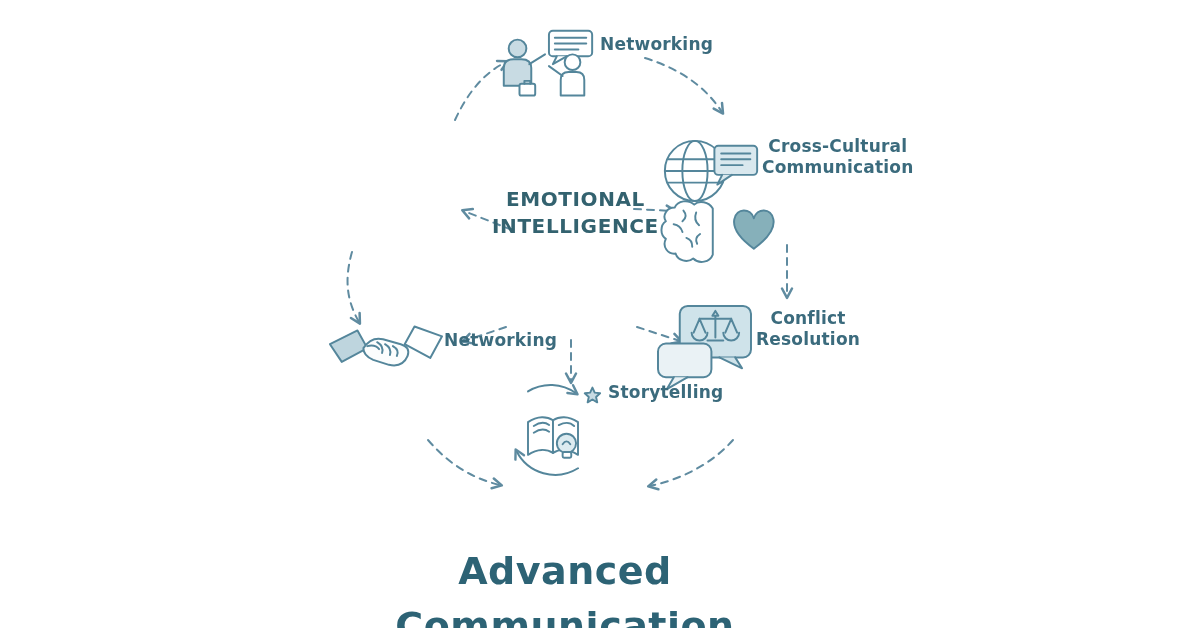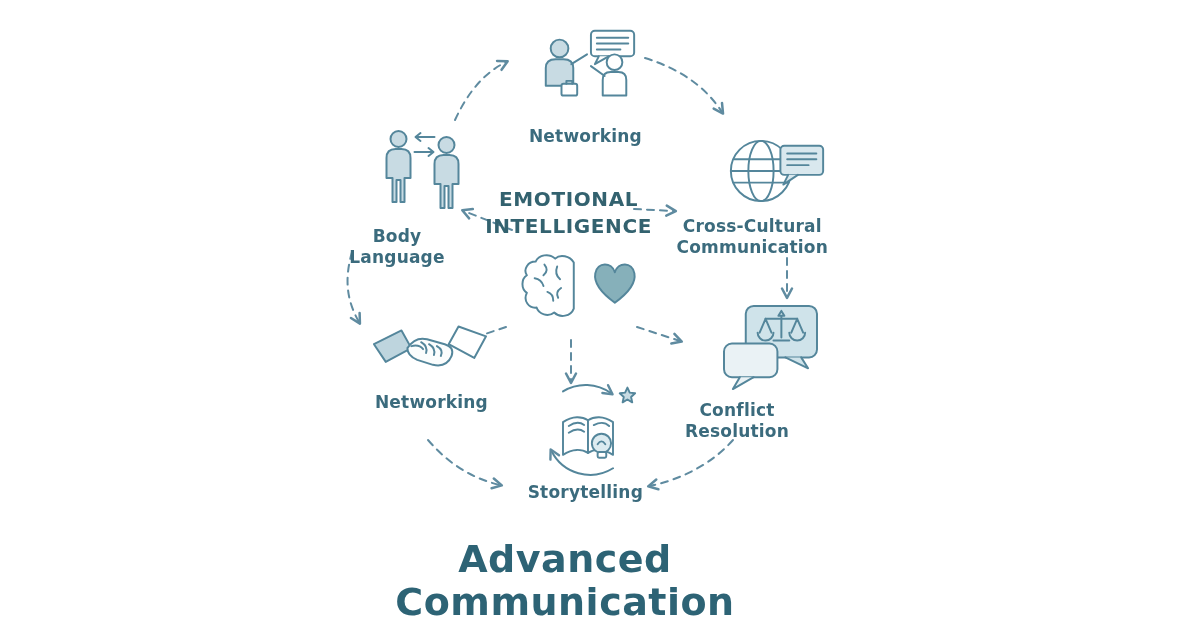--- a/index.html
+++ b/index.html
@@ -5,40 +5,40 @@
   * { margin:0; padding:0; box-sizing:border-box; }
   html,body { width:1200px; height:628px; }
   body {
     background:#ffffff;
     font-family:"DejaVu Sans", sans-serif;
     overflow:hidden;
   }
   .canvas { position:relative; width:1200px; height:628px; background:#ffffff; }
   .arrows { position:absolute; left:0; top:0; }
   .node {
-    position:absolute; display:flex; flex-direction:column;
-    align-items:flex-end; text-align:center;
+    position:absolute; display:flex; flex-direction:row;
+    align-items:flex-start; text-align:center;
   }
   .node .label {
     font-weight:700; font-size:17px; color:#3b6b7d;
     letter-spacing:.2px; line-height:1.25; margin-top:6px;
   }
   .node .label span { display:block; }
   .center-label {
     font-weight:700; font-size:20px; color:#33626f;
     letter-spacing:.6px; line-height:1.35;
   }
   .center-label span { display:block; }
   .center-icon { margin-top:12px; }
   .title {
     position:absolute; left:355px; top:538px; width:420px;
     text-align:center; font-weight:700; font-size:38px;
     color:#2d6375; line-height:1.12; letter-spacing:.5px;
   }
-  .title span { display:block; }
+  .title span { display:block;margin-top:12px; }
   svg { display:block; }
 </style>
 </head>
 <body>
 
 <div class="canvas">
 
   <svg class="arrows" width="1200" height="628" viewBox="0 0 1200 628">
     <defs>
       <marker id="ah" viewBox="0 0 12 12" refX="8.5" refY="6" markerWidth="7.5" markerHeight="7.5" orient="auto">
@@ -167,36 +167,19 @@
           <polygon points="116,12 88,2 78,20 104,34" fill="#ffffff"></polygon>
           <path d="M36,24 Q44,12 56,15 L74,20 Q84,23 81,32 Q76,44 62,41 L46,36 Q36,32 36,24 Z" fill="#fbfdfd"></path>
           <path d="M50,18 q7,4 5,11 M58,20 q7,4 5,11 M66,22 q7,4 4,10" fill="none"></path>
           <path d="M40,22 q8,-2 12,3" fill="none"></path>
         </g>
       </svg>
     </div>
     <div class="label">Networking</div>
   </div>
 
-  <div class="node" style="left:322px; top:128px; width:150px;">
-    <div>
-      <svg width="96" height="92" viewBox="0 0 95 92">
-        <g stroke="#54869b" stroke-width="2" stroke-linecap="round" stroke-linejoin="round">
-          <circle cx="22" cy="11" r="8" fill="#c8dbe3"></circle>
-          <path d="M10,50 L10,30 Q10,21 19,21 L25,21 Q34,21 34,30 L34,50 L28,50 L28,74 L24,74 L24,52 L20,52 L20,74 L16,74 L16,50 Z" fill="#c8dbe3"></path>
-          <g transform="translate(48,6)">
-            <circle cx="22" cy="11" r="8" fill="#c8dbe3"></circle>
-            <path d="M10,50 L10,30 Q10,21 19,21 L25,21 Q34,21 34,30 L34,50 L28,50 L28,74 L24,74 L24,52 L20,52 L20,74 L16,74 L16,50 Z" fill="#c8dbe3"></path>
-          </g>
-          <path d="M58,9 H40 M44,5 L39,9 L44,13" fill="none"></path>
-          <path d="M38,24 H56 M52,20 L57,24 L52,28" fill="none"></path>
-        </g>
-      </svg>
-    </div>
-    <div class="label">Body Language</div>
-  </div>
 
   <div class="title">
     <span>Advanced</span>
     <span>Communication</span>
   </div>
 
 </div>
 
 </body></html>

